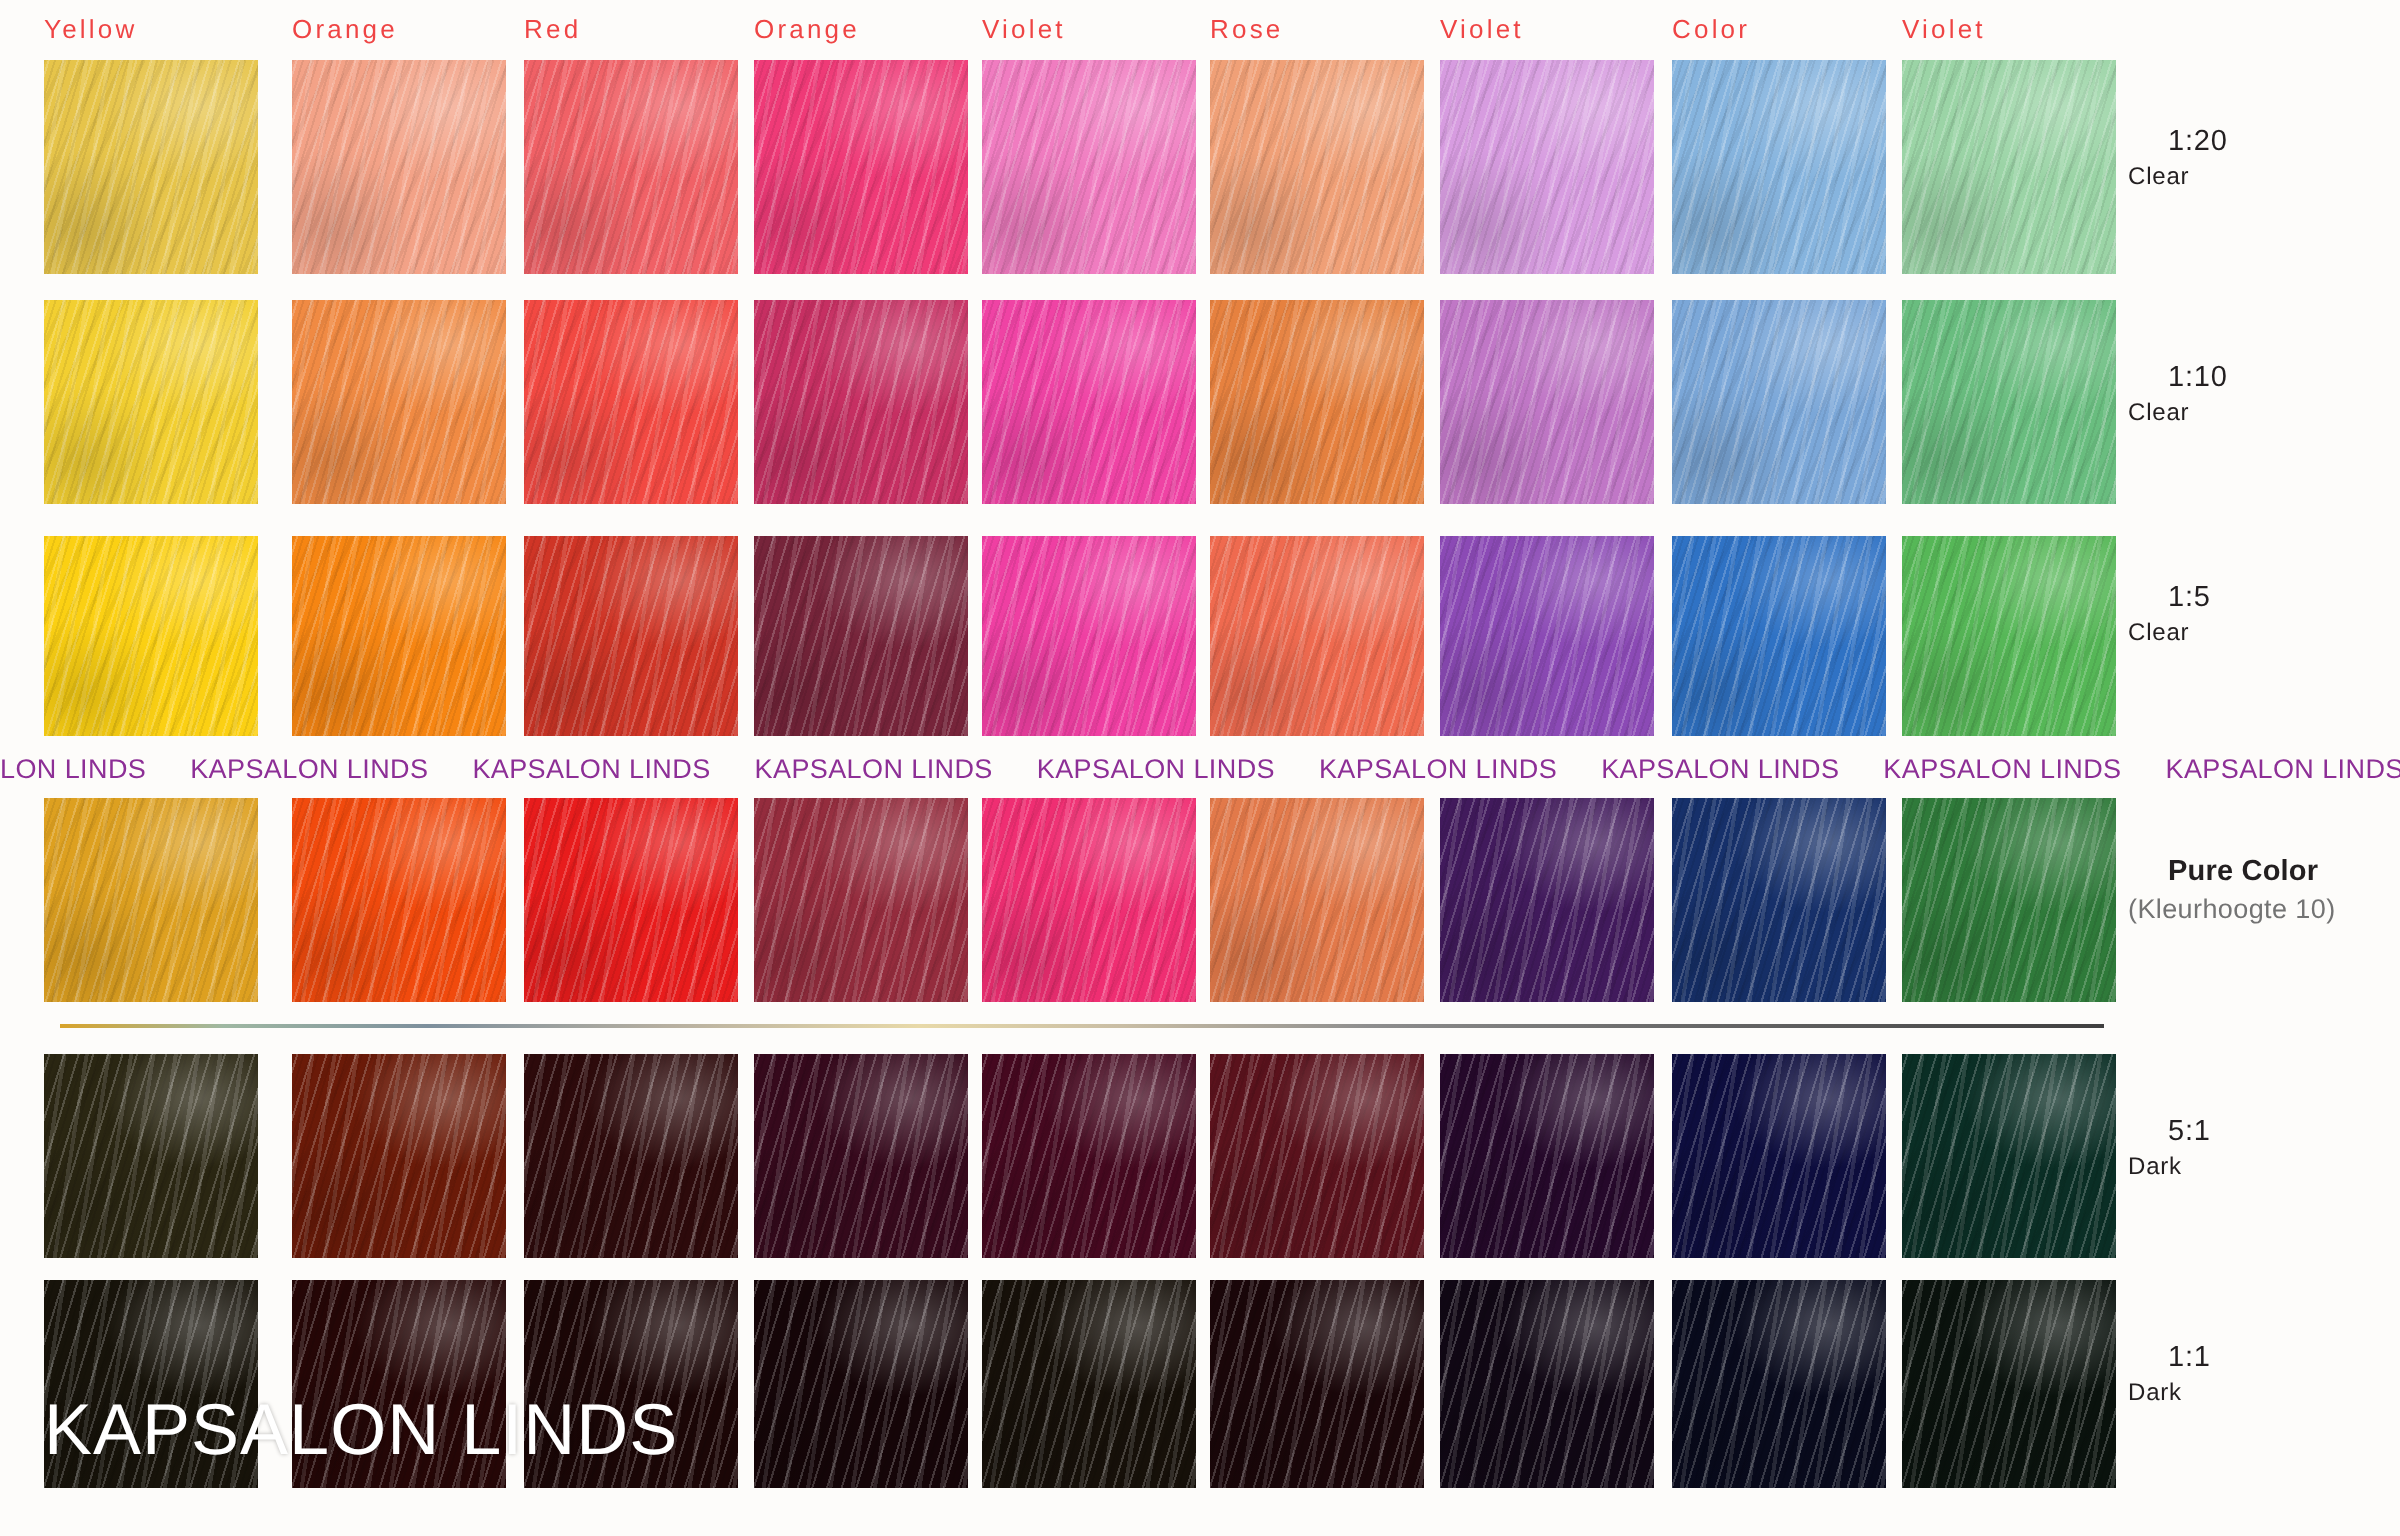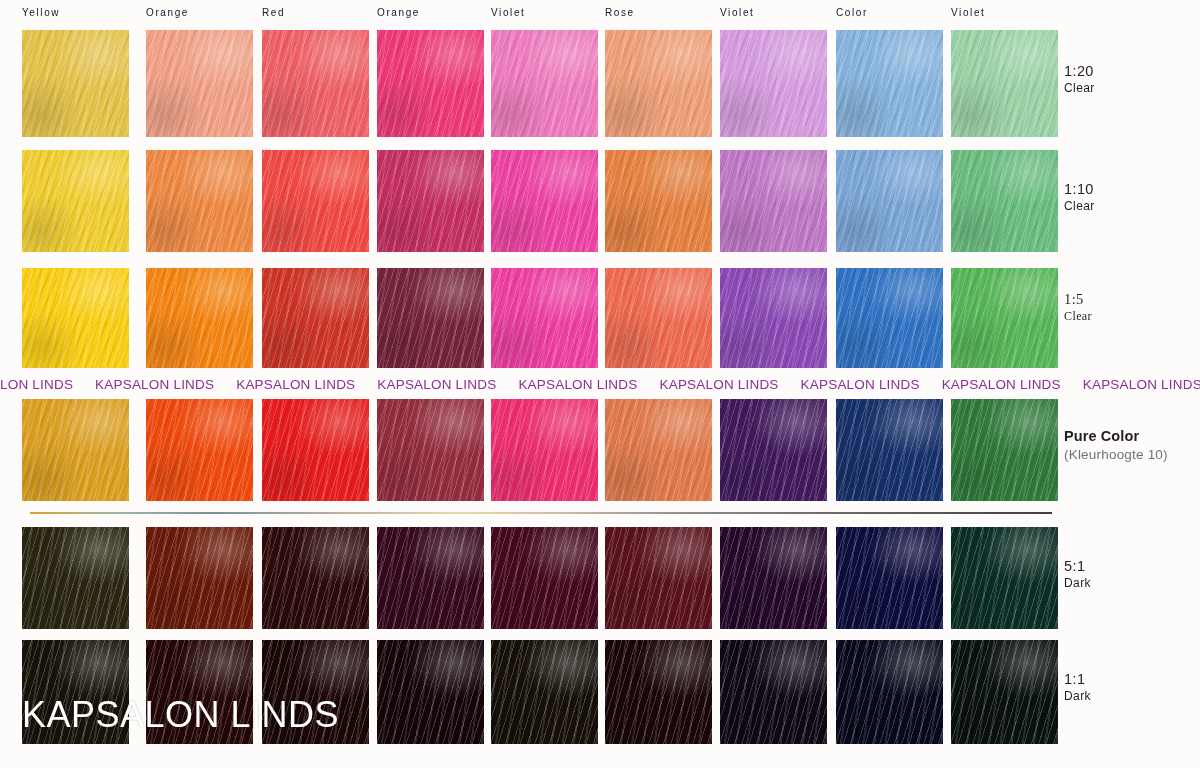--- a/index.html
+++ b/index.html
@@ -21,23 +21,23 @@
     position: relative;
     width: 1200px;
     height: 768px;
     background: #fdfcfa;
   }
 
   
   .col-header {
     position: absolute;
     top: 7px;
-    font-size: 10px;
+    font-size: 13px;
     letter-spacing: 1.6px;
-    color: #0f172a;
+    color: #ef4444;
     font-weight: 400;
     white-space: nowrap;
   }
 
   
   .swatch {
     position: absolute;
     overflow: hidden;
     background-repeat: no-repeat;
   }
@@ -80,20 +80,21 @@
     position: absolute;
     left: 1064px;
     width: 136px;
     color: #231f20;
     line-height: 1.32;
   }
   .row-label .rl-main {
     display: block;
     font-size: 14.5px;
     letter-spacing: 0.4px;
+    margin-left: 20px;
   }
   .row-label .rl-sub {
     display: block;
     font-size: 12px;
     letter-spacing: 0.4px;
   }
   .row-label.emph .rl-main {
     font-weight: 700;
     letter-spacing: 0.1px;
   }
@@ -404,21 +405,21 @@
 
   <div id="row-labels">
       <div class="row-label" style="top: 62px;">
         <span class="rl-main">1:20</span>
         <span class="rl-sub">Clear</span>
       </div>
       <div class="row-label" style="top: 180px;">
         <span class="rl-main">1:10</span>
         <span class="rl-sub">Clear</span>
       </div>
-      <div class="row-label" style="top: 290px; font-family: Liberation Serif, serif;">
+      <div class="row-label" style="top: 290px;">
         <span class="rl-main">1:5</span>
         <span class="rl-sub">Clear</span>
       </div>
       <div class="row-label emph" style="top: 427px;">
         <span class="rl-main">Pure Color</span>
         <span class="rl-sub">(Kleurhoogte 10)</span>
       </div>
       <div class="row-label" style="top: 557px;">
         <span class="rl-main">5:1</span>
         <span class="rl-sub">Dark</span>

